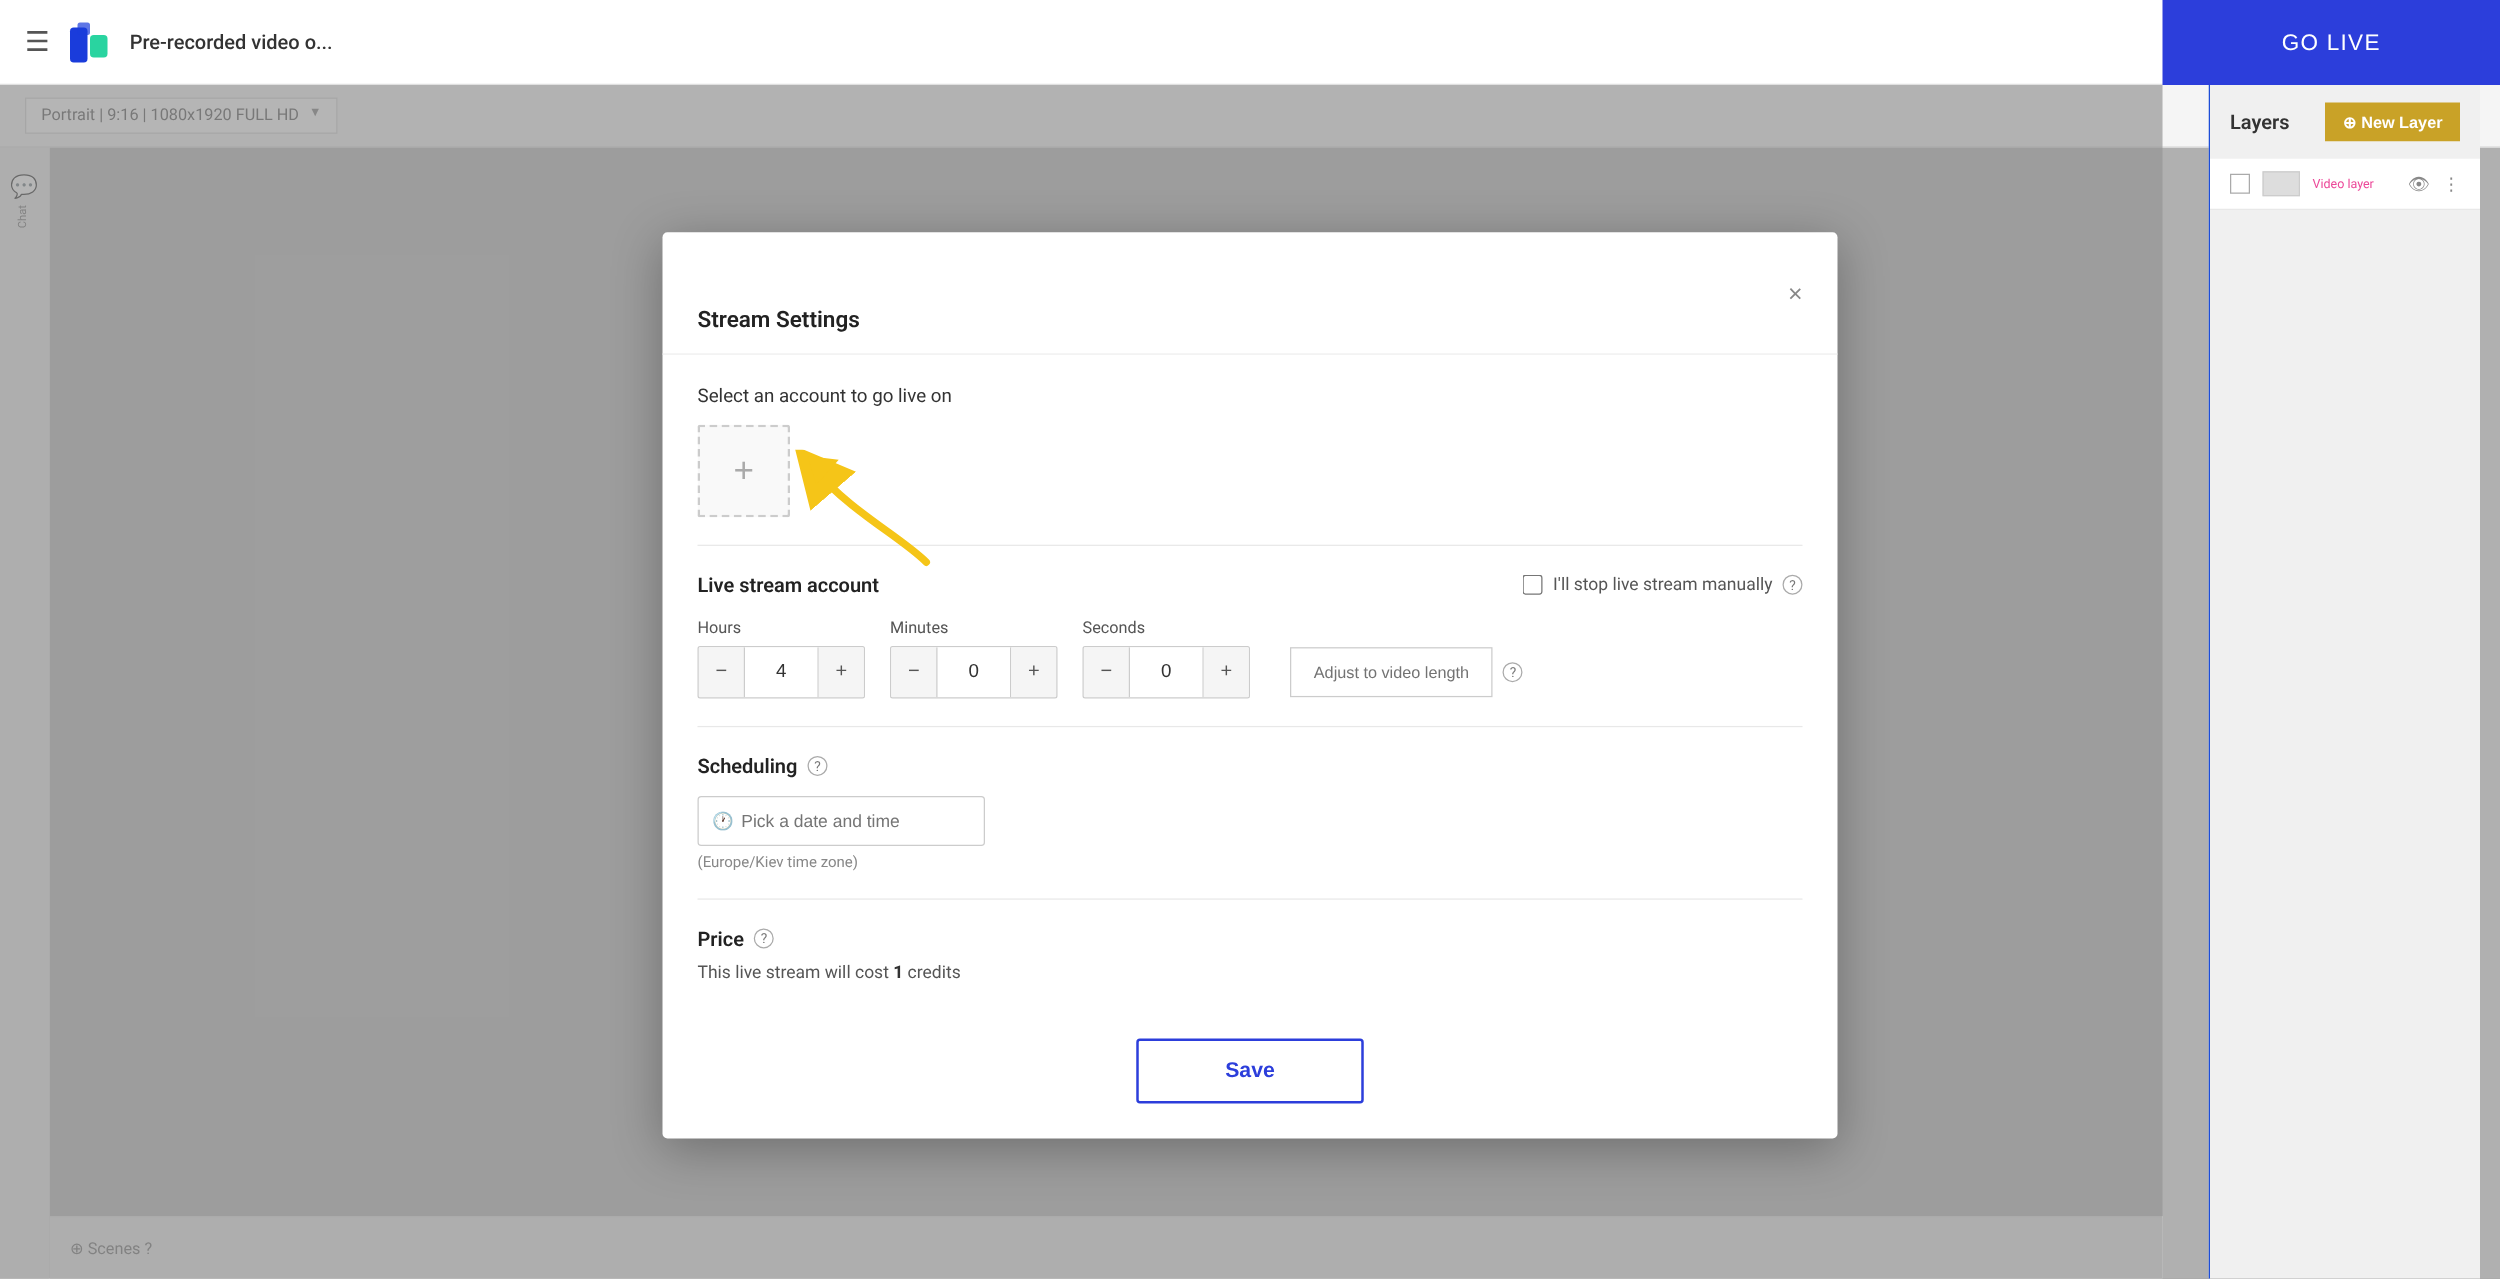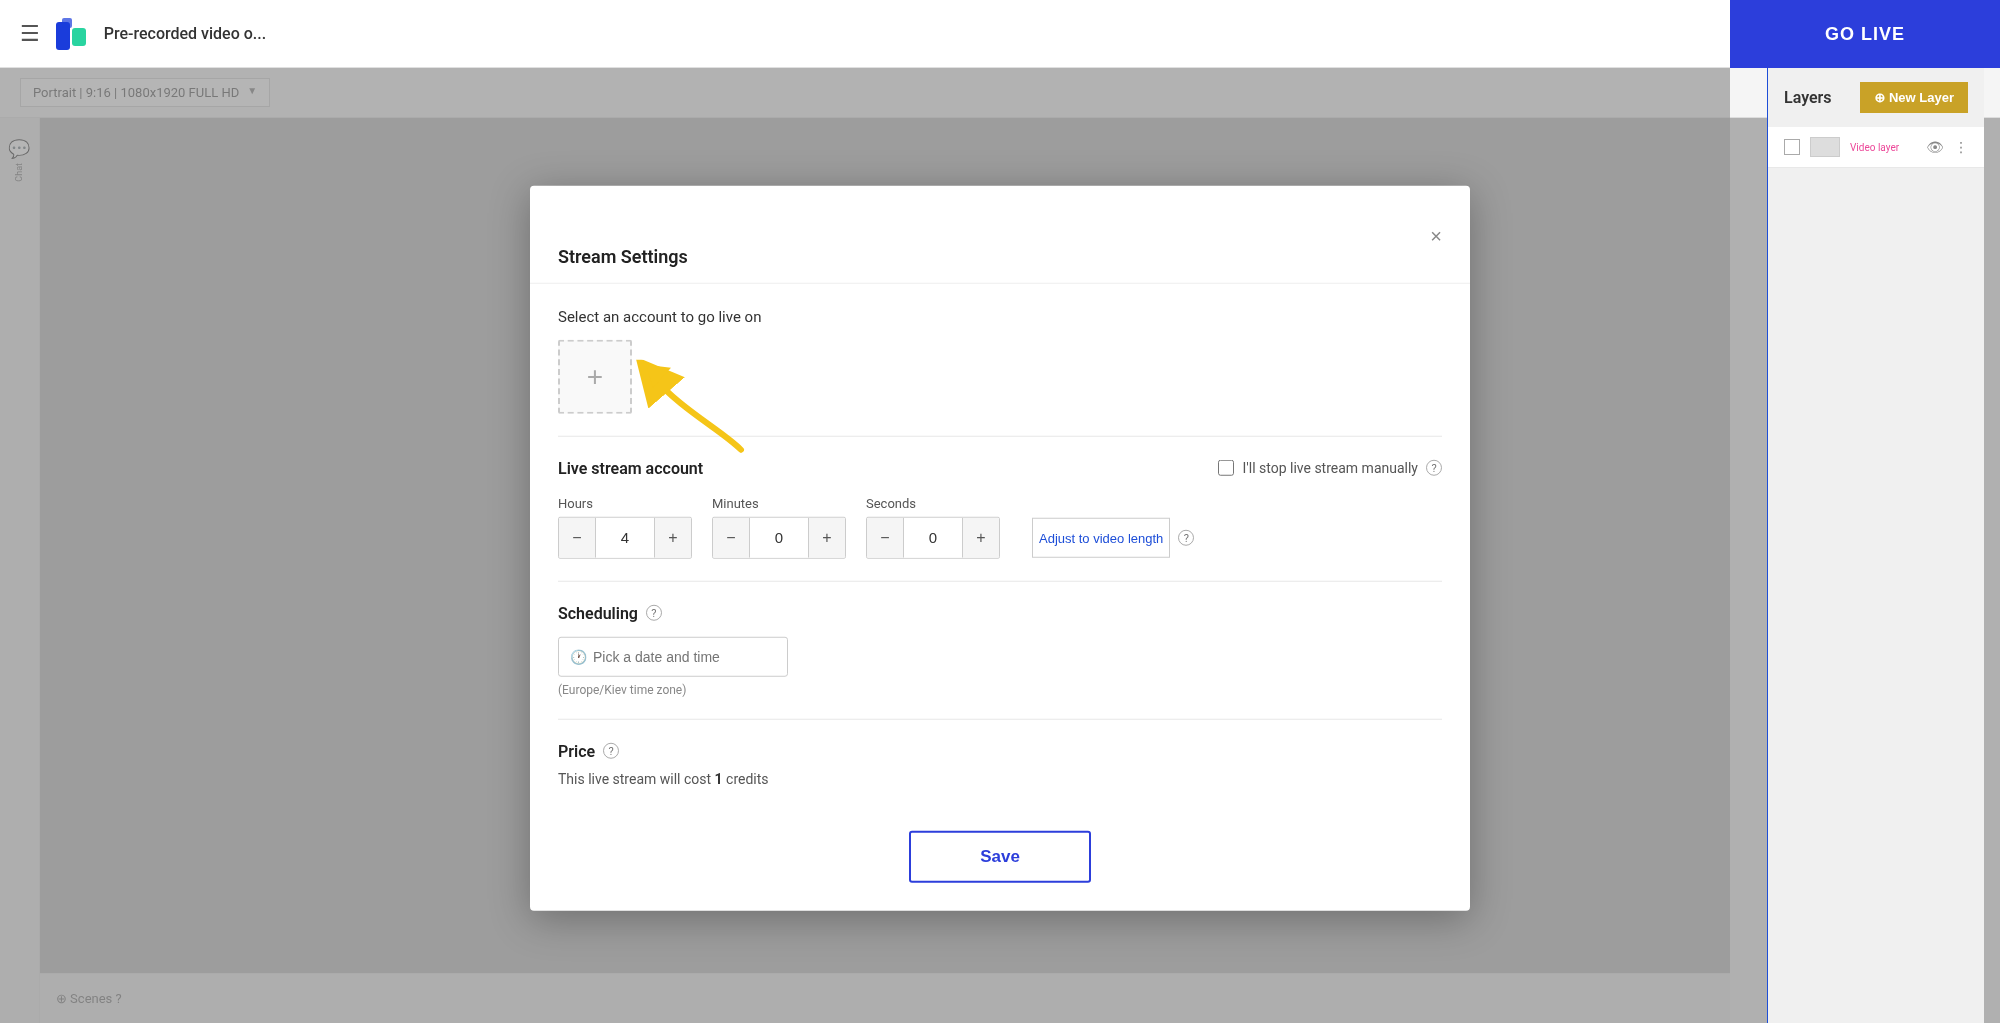--- a/index.html
+++ b/index.html
@@ -64,21 +64,21 @@
     .heart-icon {
       font-size: 18px;
       color: #888;
     }
     .go-live-btn {
       background: #2c3edb;
       color: white;
       border: none;
       padding: 14px 40px;
       font-size: 18px;
-      font-weight: 700;
+      font-weight: 400;
       letter-spacing: 1px;
       cursor: pointer;
       height: 68px;
       position: absolute;
       right: 0; top: 0;
       width: 270px;
     }
 
     
     .second-bar {
@@ -375,25 +375,25 @@
       border: none;
       border-left: 1px solid #ccc;
       border-right: 1px solid #ccc;
       text-align: center;
       font-size: 15px;
       color: #333;
       outline: none;
     }
     .adjust-btn {
       height: 40px;
-      padding: 0 6px;
+      padding: 0 18px;
       background: white;
       border: 1px solid #ccc;
       font-size: 13px;
-      color: #1d4ed8;
+      color: #737373;
       cursor: pointer;
       margin-left: 12px;
       margin-top: 22px;
     }
     .adjust-help {
       margin-left: 8px;
       margin-top: 22px;
     }
 
     

